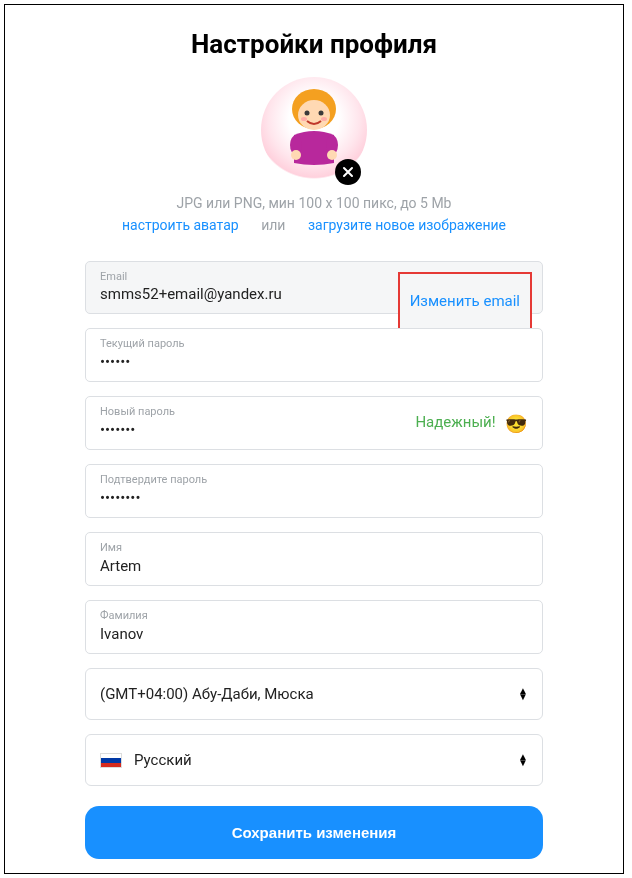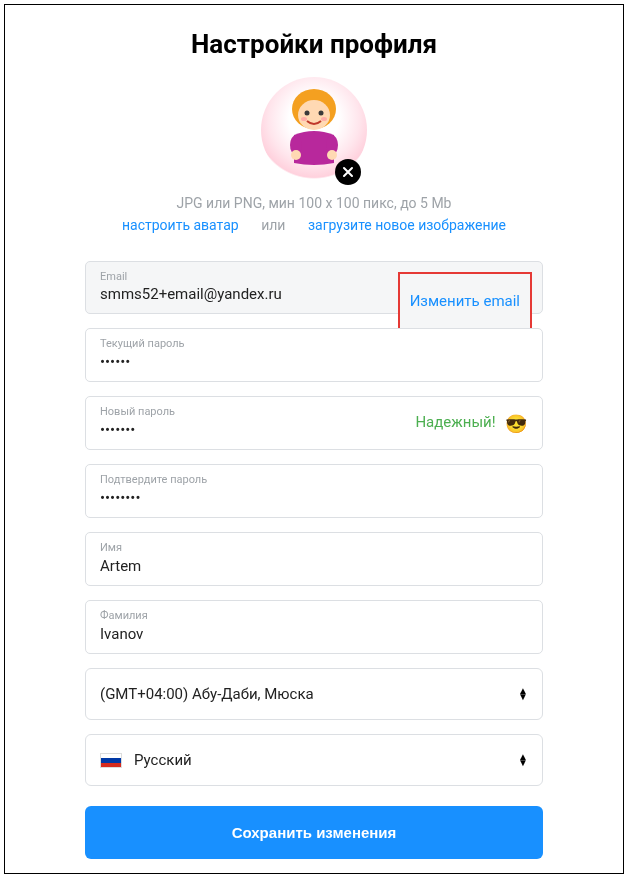--- a/index.html
+++ b/index.html
@@ -170,21 +170,21 @@
       border: 1px solid #ddd;
     }
     .flag-ru {
       background: linear-gradient(to bottom, #fff 0%, #fff 33%, #0039a6 33%, #0039a6 66%, #d52b1e 66%, #d52b1e 100%);
     }
     .save-btn {
       width: 100%;
       background: #1890ff;
       color: #fff;
       border: none;
-      border-radius: 6px;
+      border-radius: 14px;
       padding: 18px;
       font-size: 15px;
       font-weight: 600;
       cursor: pointer;
       margin-top: 6px;
     }
   </style>
 </head>
 <body>
 

